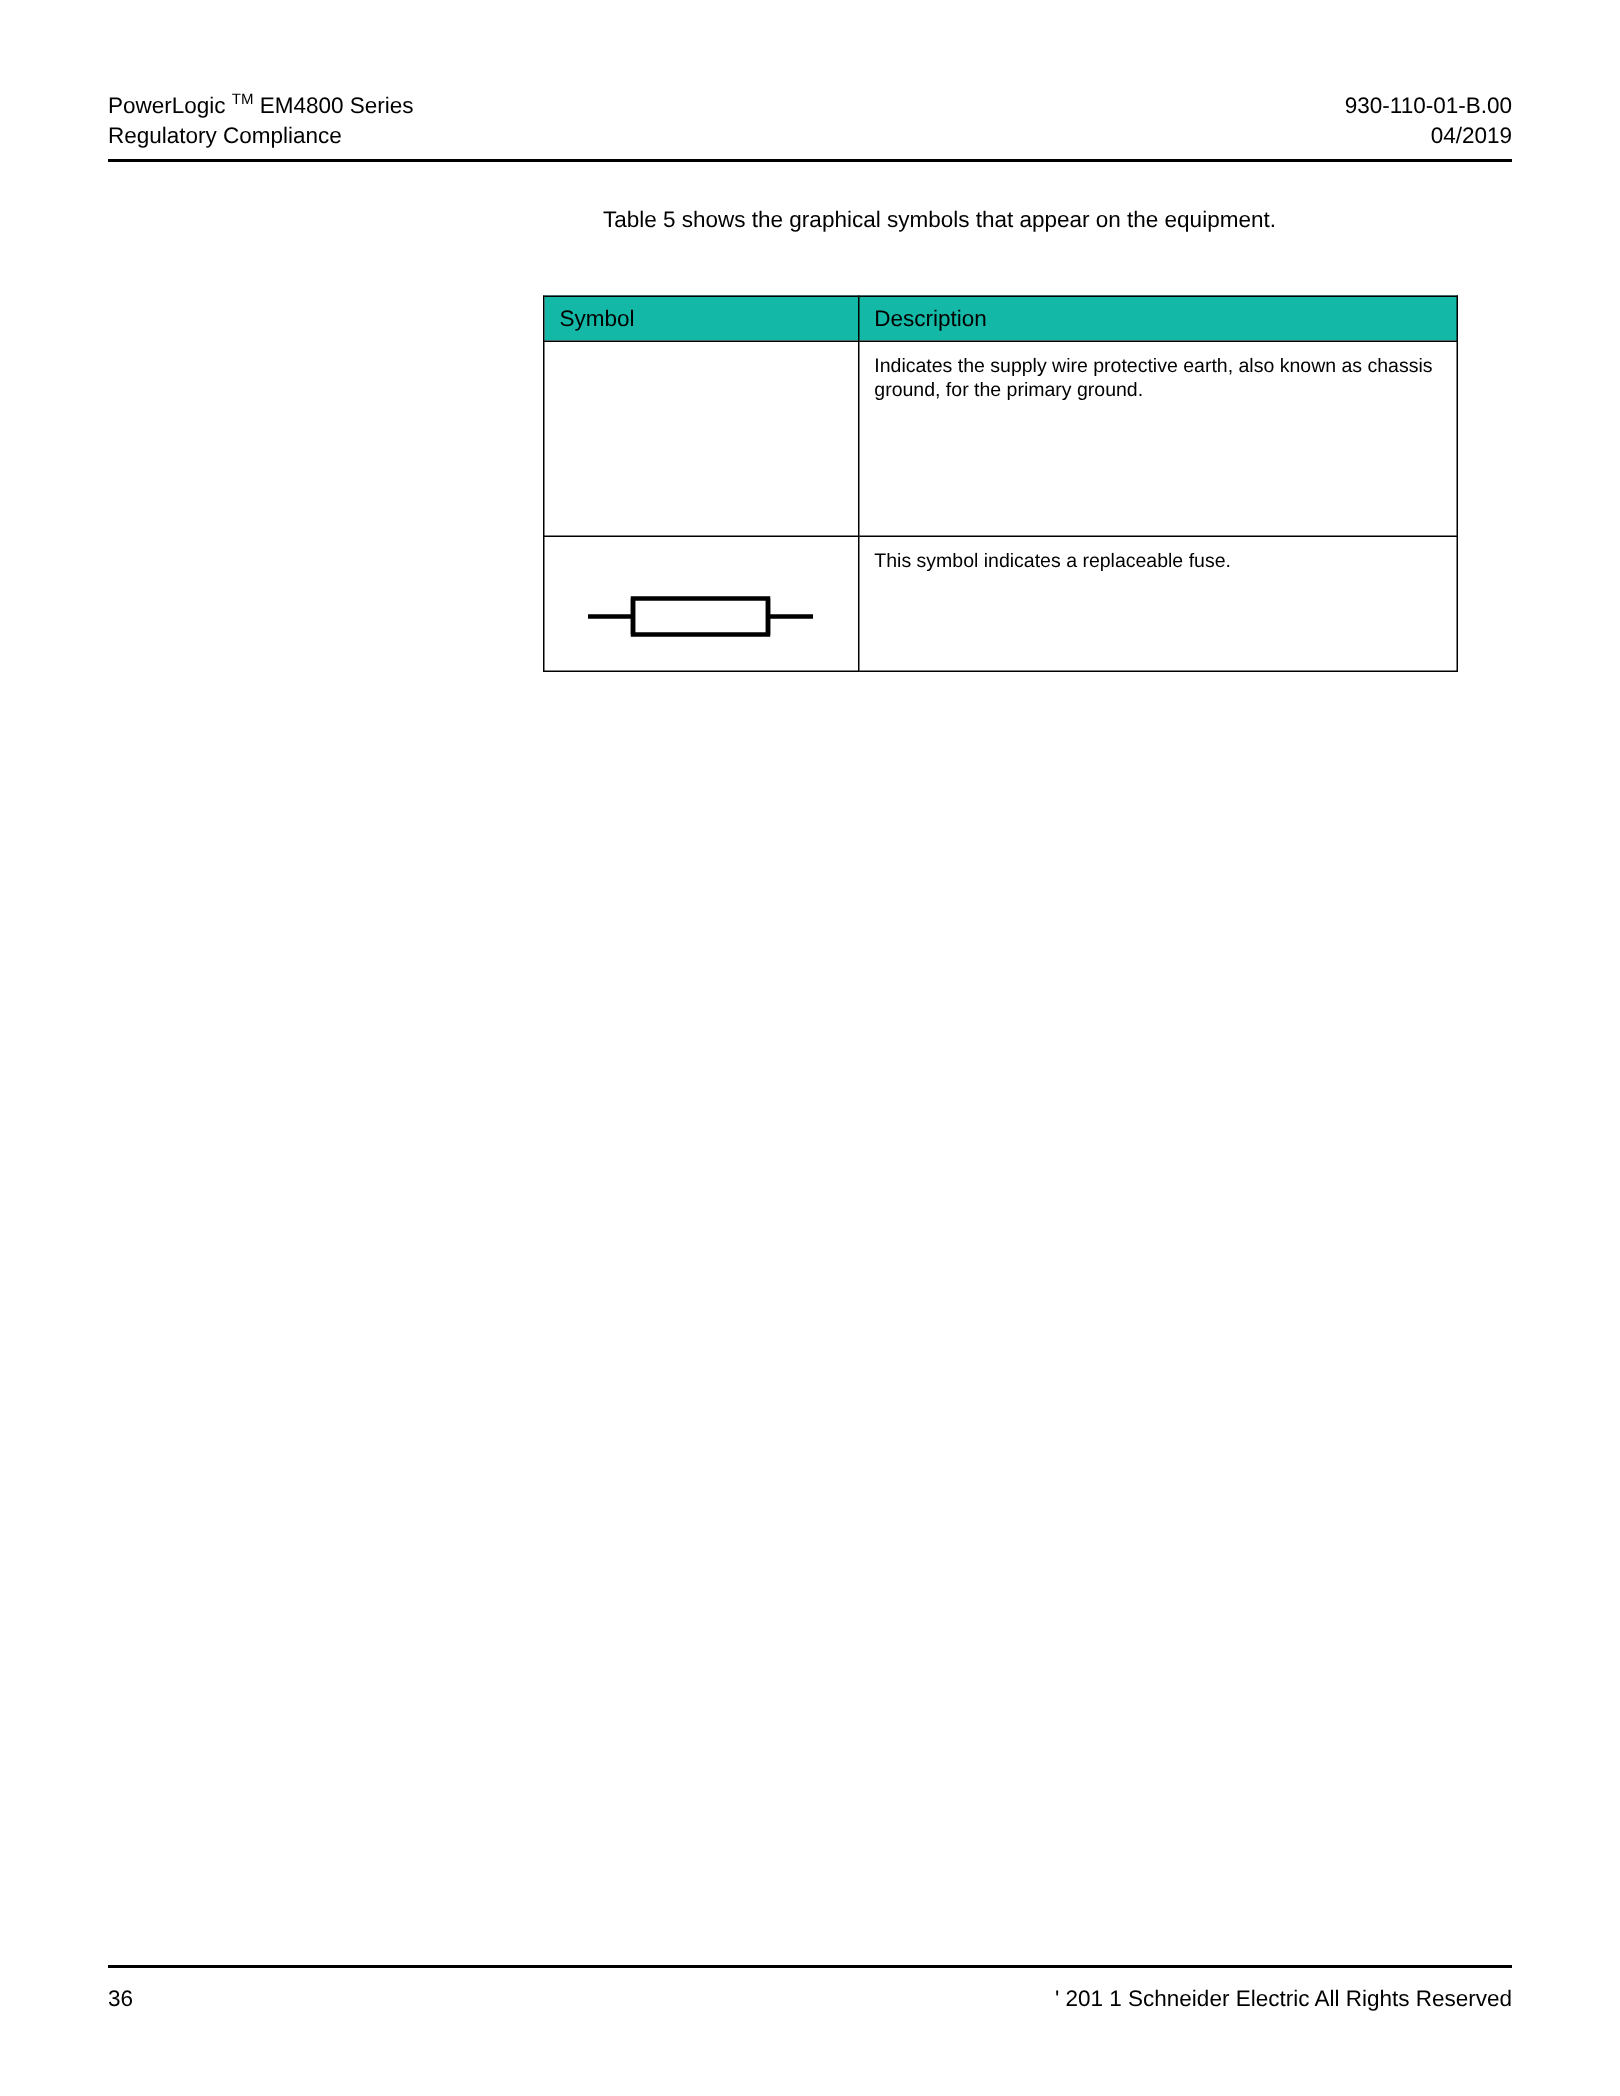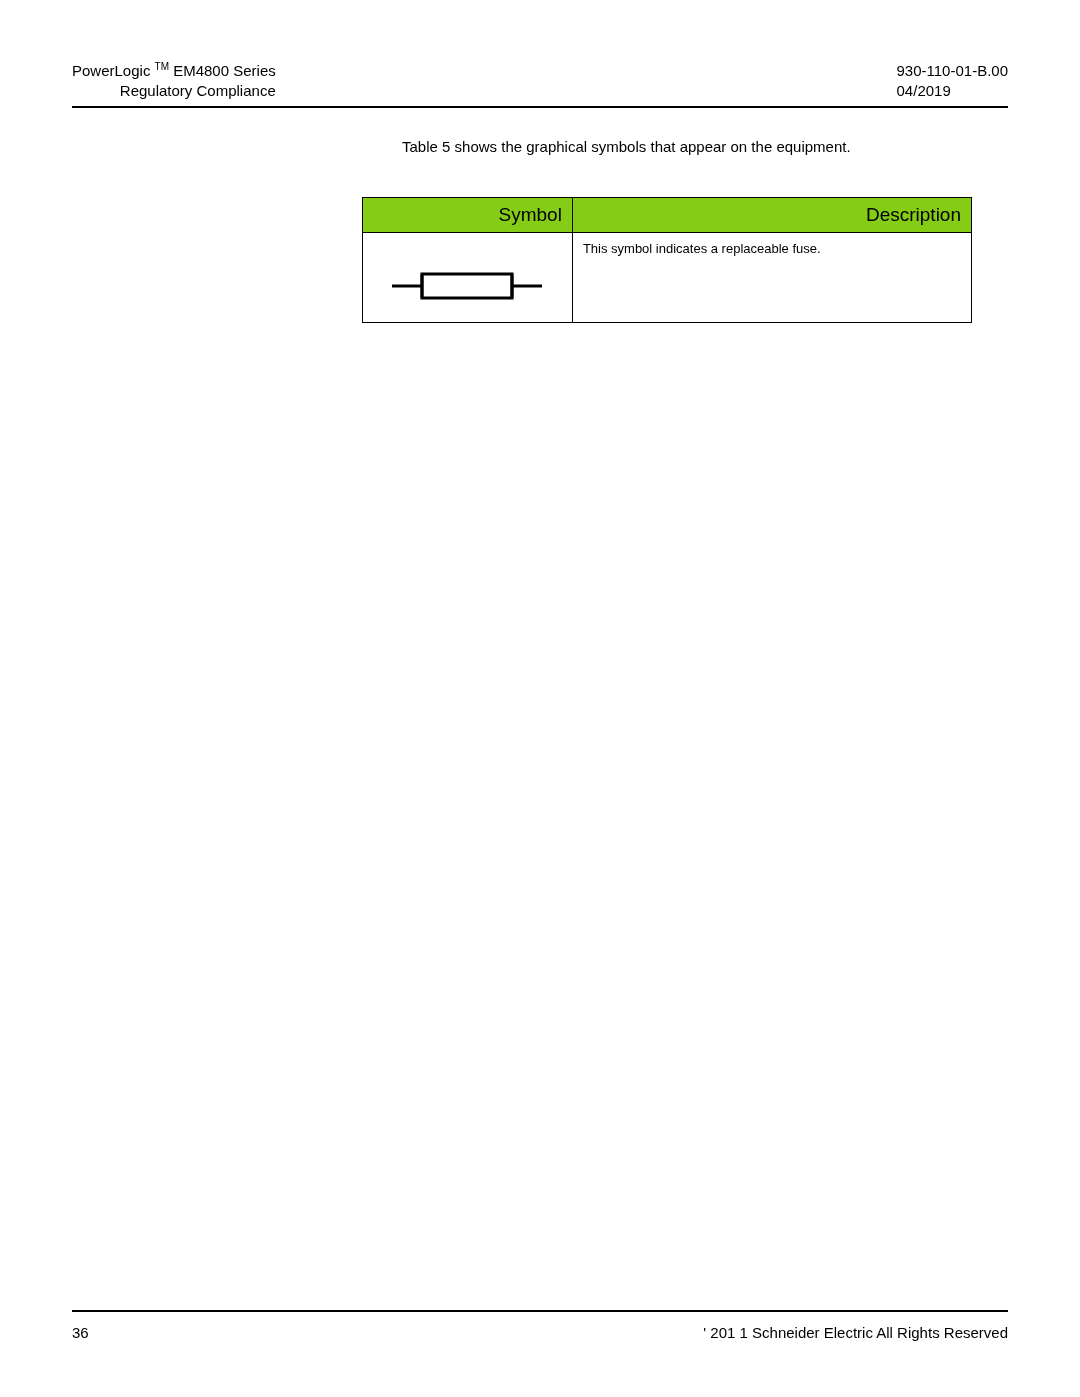--- a/index.html
+++ b/index.html
@@ -1,29 +1,29 @@
 <!DOCTYPE html>
 <html><head>
 <meta charset="utf-8">
 <style>
   * { box-sizing: border-box; margin: 0; padding: 0; }
   html, body { width: 1080px; height: 1397px; background: #fff; font-family: Arial, Helvetica, sans-serif; color: #000; }
   .page { position: relative; width: 1080px; height: 1397px; padding: 60px 72px 40px 72px; }
   .header { display: flex; justify-content: space-between; align-items: flex-end; font-size: 15px; line-height: 1.35; }
-  .header-left { text-align: right; }
-  .header-right { }
+  .header-left { text-align: left; }
+  .header-right { text-align: right; }
   .tm { font-size: 10px; vertical-align: super; }
   .hr-top { border: none; border-top: 2px solid #000; margin-top: 4px; }
   .content { margin-left: 330px; margin-top: 30px; font-size: 15px; }
   .section-title { font-size: 15px; margin-bottom: 6px; }
   .intro { margin-bottom: 42px; }
   .caption { margin-bottom: 12px; }
   table.symbols { border-collapse: collapse; width: 610px; margin-left: -40px; }
   table.symbols th, table.symbols td { border: 1px solid #000; vertical-align: top; }
-  table.symbols th { background: #84cc16; font-weight: normal; text-align: right; padding: 6px 10px; font-size: 19px; }
+  table.symbols th { background: #14b8a6; font-weight: normal; text-align: left; padding: 6px 10px; font-size: 15px; }
   table.symbols td { padding: 8px 10px; font-size: 13px; line-height: 1.25; }
   .col-symbol { width: 210px; }
   .col-desc { width: 400px; }
   .symbol-cell { height: 130px; text-align: center; vertical-align: middle !important; }
   .desc-cell { height: 130px; }
   .symbol-cell.row2 { height: 90px; }
   .desc-cell.row2 { height: 90px; }
   .fuse-svg { display: block; margin: 18px auto 0 auto; }
   .footer { position: absolute; left: 72px; right: 72px; bottom: 56px; }
   .hr-bottom { border: none; border-top: 2px solid #000; margin-bottom: 12px; }
@@ -53,20 +53,26 @@
 
     <table class="symbols">
       <thead>
         <tr>
           <th class="col-symbol">Symbol</th>
           <th class="col-desc">Description</th>
         </tr>
       </thead>
       <tbody>
         <tr>
+          <td class="col-symbol symbol-cell">
+            
+          </td>
+          <td class="col-desc desc-cell">Indicates the supply wire protective earth, also known as chassis ground, for the primary ground.</td>
+        </tr>
+        <tr>
           <td class="col-symbol symbol-cell row2">
             <svg class="fuse-svg" width="150" height="40" viewBox="0 0 150 40">
               <line x1="0" y1="20" x2="30" y2="20" stroke="#000" stroke-width="3"></line>
               <line x1="30" y1="8" x2="30" y2="32" stroke="#000" stroke-width="3"></line>
               <rect x="30" y="8" width="90" height="24" fill="none" stroke="#000" stroke-width="3"></rect>
               <line x1="120" y1="8" x2="120" y2="32" stroke="#000" stroke-width="3"></line>
               <line x1="120" y1="20" x2="150" y2="20" stroke="#000" stroke-width="3"></line>
             </svg>
           </td>
           <td class="col-desc desc-cell row2">This symbol indicates a replaceable fuse.</td>

